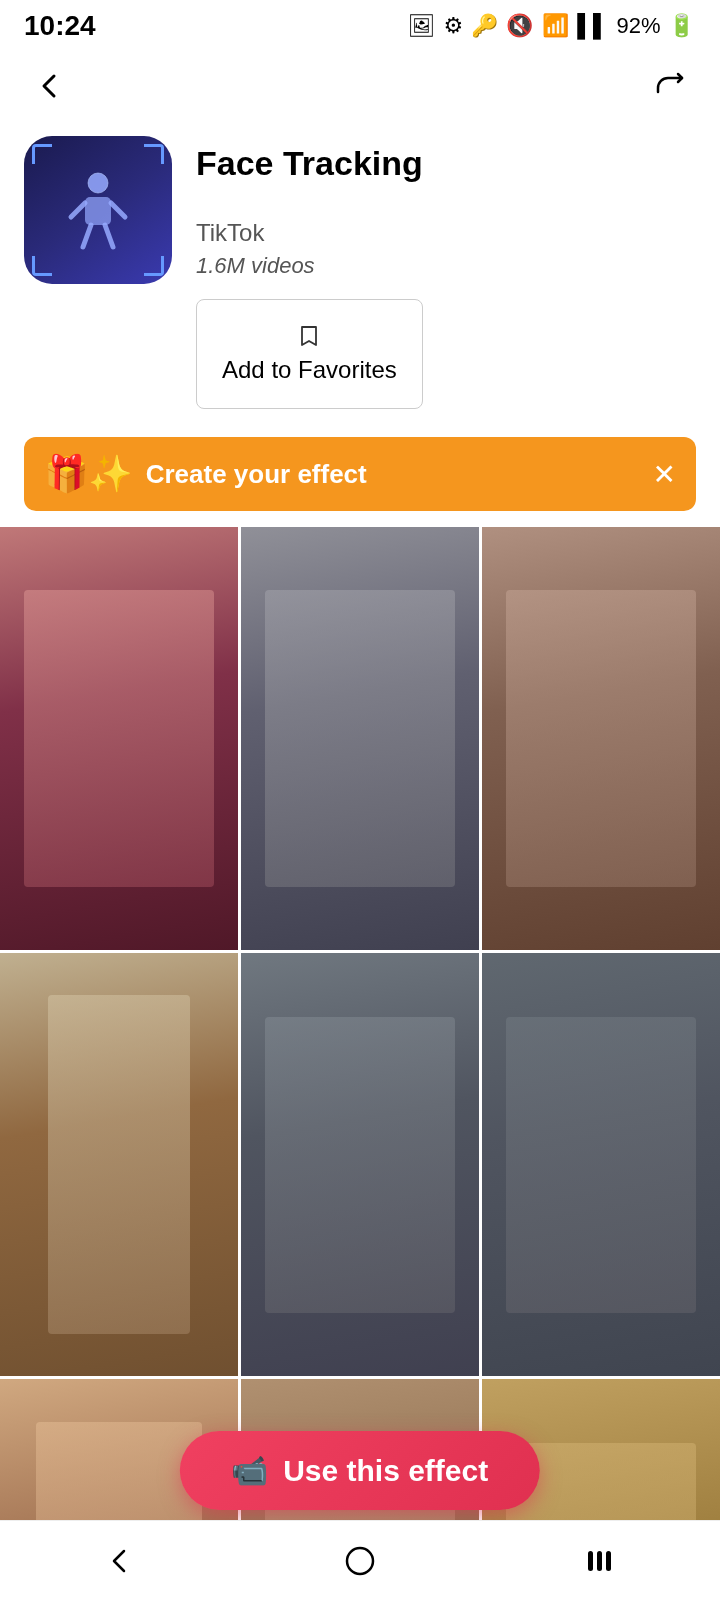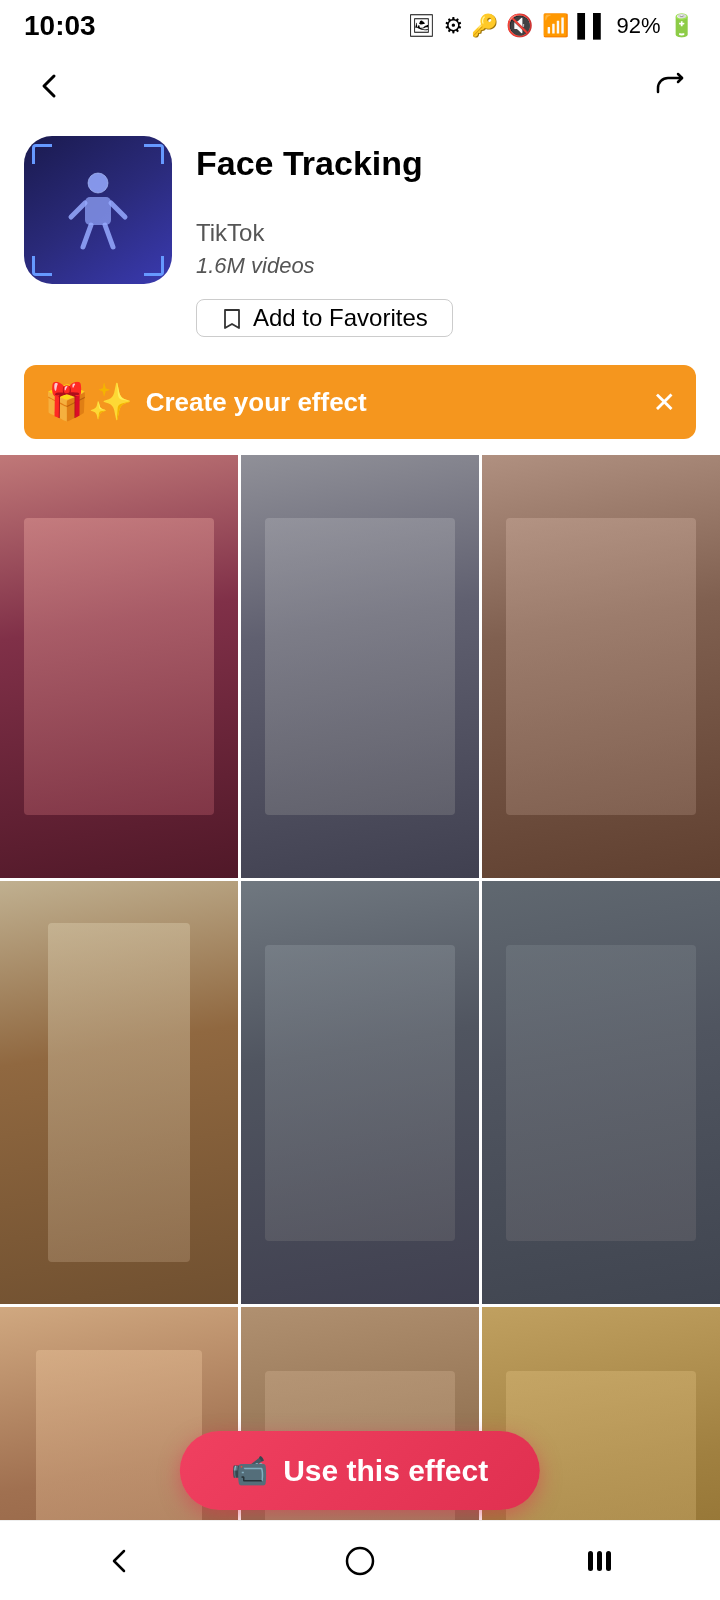--- a/index.html
+++ b/index.html
@@ -100,26 +100,27 @@
       color: #555;
       margin-bottom: 20px;
       font-style: italic;
     }
     .add-favorites-btn {
       display: flex;
       align-items: center;
       gap: 10px;
       border: 1.5px solid #ccc;
       border-radius: 8px;
-      padding: 4px 24px;
+      padding: 24px 24px;
       background: #fff;
       cursor: pointer;
       font-size: 24px;
       color: #000;
       font-weight: 500;
+      flex-direction: column;
     }
 
     
     .create-banner {
       margin: 8px 24px 16px;
       background: #f5961e;
       border-radius: 12px;
       display: flex;
       align-items: center;
       justify-content: space-between;
@@ -237,21 +238,21 @@
     .scrollable-content {
       padding-bottom: 160px;
     }
   </style>
 </head>
 <body>
 
 <div class="scrollable-content">
 
   <div class="status-bar">
-    <div class="status-left">10:03</div>
+    <div class="status-left">10:24</div>
     <div class="status-right">
       <span>🖼</span>
       <span>⚙</span>
       <span>🔑</span>
       <span>🔇</span>
       <span>📶</span>
       <span>▌▌</span>
       <span>92%</span>
       <span>🔋</span>
     </div>

